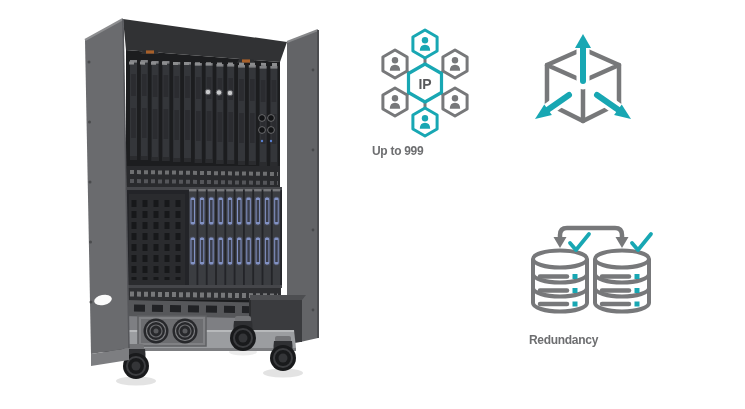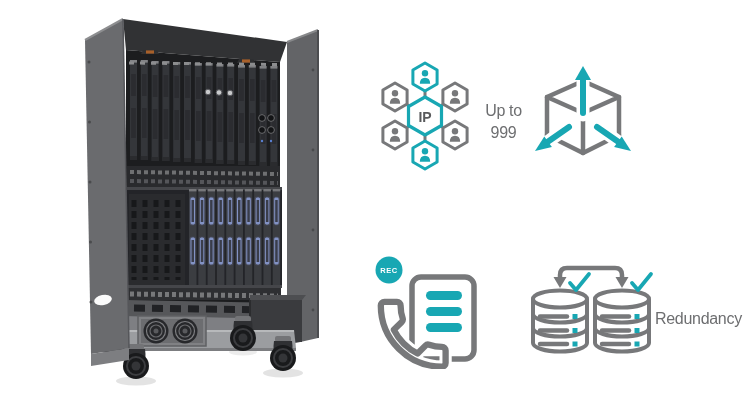--- a/index.html
+++ b/index.html
@@ -7,27 +7,27 @@
     position:relative;width:745px;height:409px;background:var(--background,#fff);
     font-family:"Liberation Sans",sans-serif;overflow:hidden;
   }
   
   .rack-wrap{position:absolute;left:58px;top:0;width:270px;height:400px;}
   
   .features{
     position:absolute;left:372px;top:0;width:330px;height:409px;
     display:grid;grid-template-columns:157px 157px;grid-template-rows:205px 204px;
   }
-  .feature{display:flex;flex-direction:row;align-items:center;}
+  .feature{display:flex;flex-direction:column;align-items:flex-start;}
   .feature.row1{padding-top:26px;}
   .feature.row2{padding-top:10px;}
   .icon-box{height:114px;display:flex;align-items:center;justify-content:center;}
   .feature-label{
-    margin-top:13px;text-align:center;
-    font-weight:400;font-size:16px;line-height:22px;letter-spacing:-0.3px;
+    margin-top:0;text-align:center;
+    font-weight:700;font-size:12px;line-height:22px;letter-spacing:-0.3px;
     color:var(--label_text,#6d6e70);
   }
   .feature-label span{display:block;}
   
   .gs{stroke:var(--icon_gray,#77787a);}
   .gf{fill:var(--icon_gray,#77787a);}
   .ts{stroke:var(--teal,#18a7b3);}
   .tf{fill:var(--teal,#18a7b3);}
 </style>
 </head>
@@ -259,38 +259,20 @@
             <polygon points="6,88 22.9,84.1 15.3,73.5"></polygon>
             <polygon points="102,88 85.1,84.1 92.7,73.5"></polygon>
           </g>
         </svg>
       </div>
       <div class="feature-label">
       </div>
     </div>
 
     <div class="feature row2">
-      <div class="icon-box">
-        <svg width="112" height="114" viewBox="0 0 112 114">
-          <rect x="40" y="22" width="62" height="82" rx="9" fill="#fff" class="gs" stroke-width="5.5"></rect>
-          <g class="tf">
-            <rect x="54" y="36" width="36" height="9" rx="4.5"></rect>
-            <rect x="54" y="52" width="36" height="9" rx="4.5"></rect>
-            <rect x="54" y="68" width="36" height="9" rx="4.5"></rect>
-          </g>
-          <g>
-            <path d="M6.62 10.79c1.44 2.83 3.76 5.14 6.59 6.59l2.2-2.21c.27-.27.67-.36 1.02-.24 1.12.37 2.33.57 3.57.57.55 0 1 .45 1 1V20c0 .55-.45 1-1 1-9.39 0-17-7.61-17-17 0-.55.45-1 1-1h3.5c.55 0 1 .45 1 1 0 1.25.2 2.45.57 3.57.11.35.03.74-.25 1.02l-2.2 2.2z" transform="translate(-2,36) scale(3.6)" fill="none" stroke="#fff" stroke-width="3.4" stroke-linejoin="round"></path>
-            <path d="M6.62 10.79c1.44 2.83 3.76 5.14 6.59 6.59l2.2-2.21c.27-.27.67-.36 1.02-.24 1.12.37 2.33.57 3.57.57.55 0 1 .45 1 1V20c0 .55-.45 1-1 1-9.39 0-17-7.61-17-17 0-.55.45-1 1-1h3.5c.55 0 1 .45 1 1 0 1.25.2 2.45.57 3.57.11.35.03.74-.25 1.02l-2.2 2.2z" transform="translate(-2,36) scale(3.6)" fill="none" class="gs" stroke-width="1.75" stroke-linejoin="round"></path>
-          </g>
-          <g>
-            <circle cx="17" cy="15" r="13.5" class="tf"></circle>
-            <text x="17" y="15.8" text-anchor="middle" dominant-baseline="central" font-family="Liberation Sans, sans-serif" font-size="7.5" font-weight="700" letter-spacing="0.5" fill="#ffffff">REC</text>
-          </g>
-        </svg>
-      </div>
       <div class="feature-label">
       </div>
     </div>
 
     <div class="feature row2">
       <div class="icon-box">
         <svg width="126" height="106" viewBox="0 0 126 106">
           <defs>
             <g id="cyl">
               <path d="M-27 0 L-27 44 A27 8.5 0 0 0 27 44 L27 0" fill="#fff" stroke="currentColor" stroke-width="4"></path>

